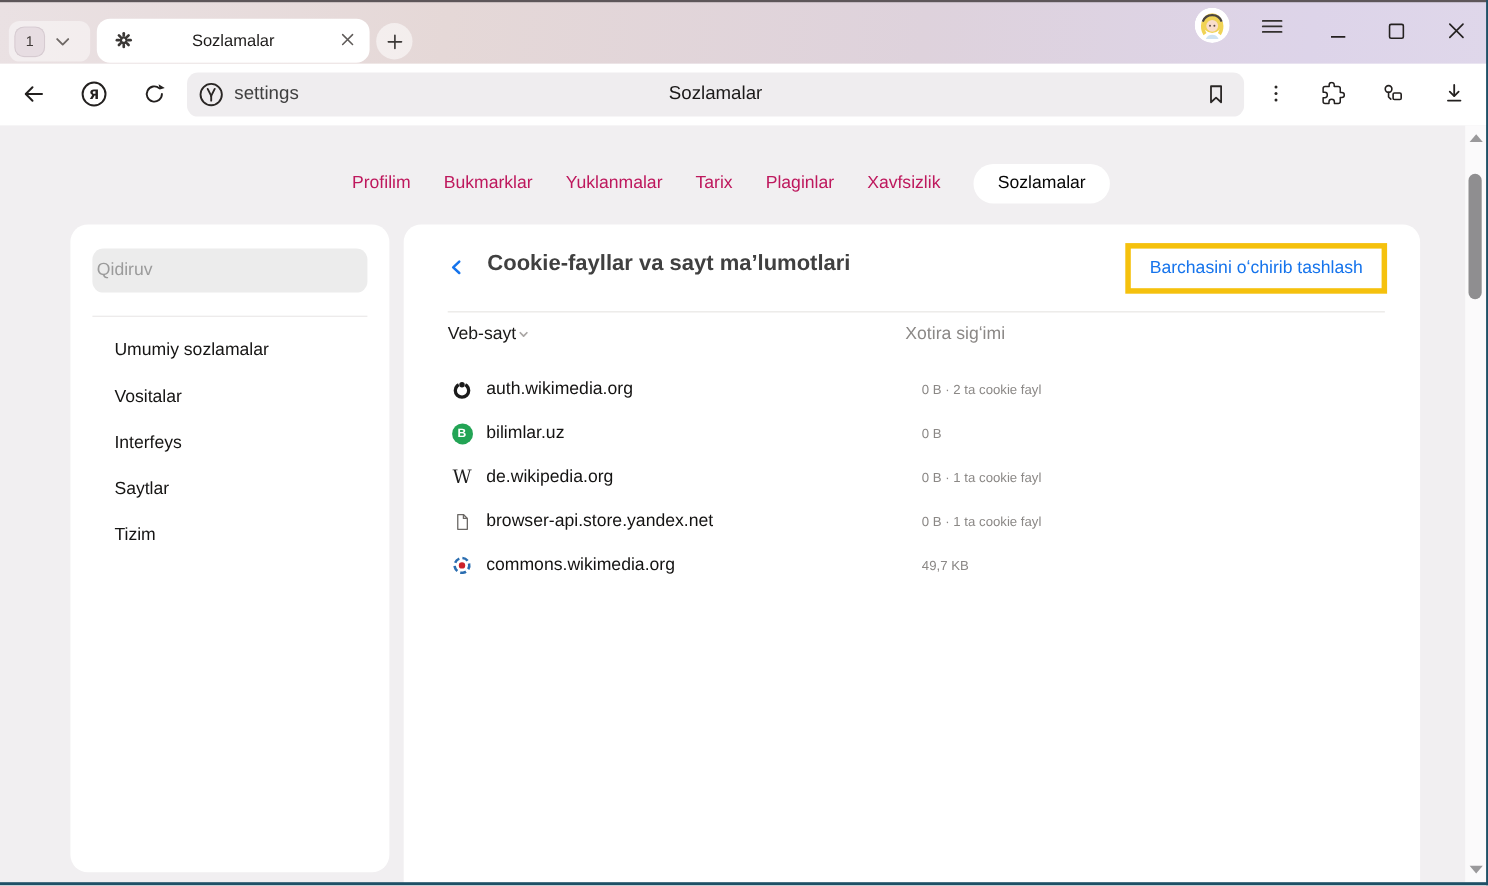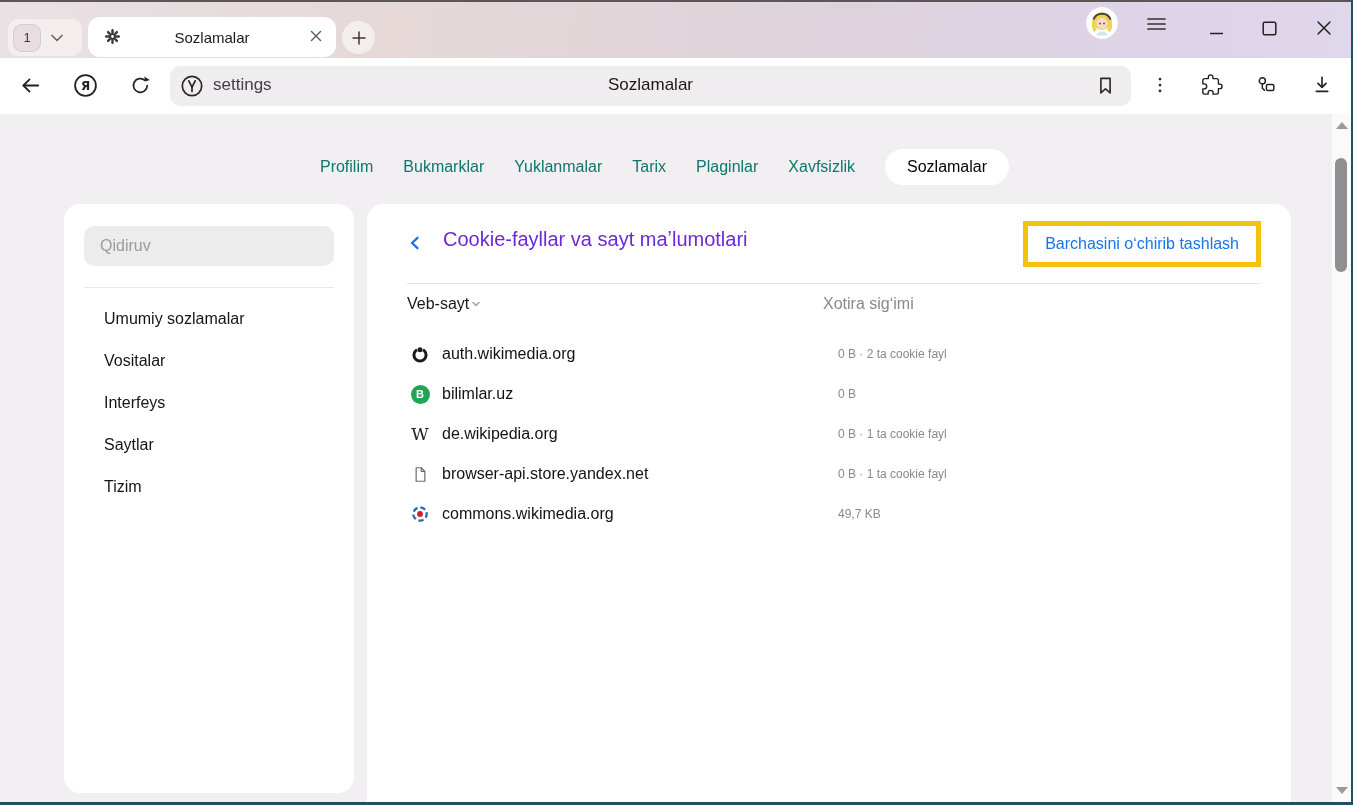--- a/index.html
+++ b/index.html
@@ -42,36 +42,36 @@
   .url-text { position:absolute; left:43px; top:9px; font-size:17px; color:#404040; }
   .bar-title { position:absolute; left:0; right:0; top:9px; text-align:center; font-size:17px; color:#1b1918; font-weight:500; }
   .ic-bookmark { position:absolute; right:14px; top:8px; display:flex; cursor:pointer; }
   .ic-kebab { left:1149px; } .ic-puzzle { left:1201px; } .ic-key { left:1255px; } .ic-dl { left:1311px; }
 
   
   .page { position:absolute; top:114px; left:0; right:0; bottom:0; background:#f1eff1; }
 
   .navtabs { position:absolute; top:34px; left:0; right:60px; height:38px; display:flex;
     justify-content:center; align-items:center; gap:30px; padding-left:36px; }
-  .navtab { font-size:16px; color:#0f766e; cursor:pointer; white-space:nowrap; }
+  .navtab { font-size:16px; color:#be185d; cursor:pointer; white-space:nowrap; }
   .navtab.active { background:#fff; color:#060606; border-radius:20px; padding:9px 22px; }
 
   .sidebar-card { position:absolute; left:64px; top:90px; width:290px; height:589px; background:#fff; border-radius:16px; }
   .search-input { display:block; margin:22px 20px 0; width:250px; height:40px; background:#ececec;
-    border:none; border-radius:10px; padding:0 16px; font-size:16px; font-family:inherit; color:#333; outline:none; }
+    border:none; border-radius:10px; padding:0 4px; font-size:16px; font-family:inherit; color:#333; outline:none; }
   .search-input::placeholder { color:#9b9b9b; }
   .side-divider { margin:21px 20px 0; height:1px; background:#e9e6e6; }
   .side-list { margin-top:10px; list-style:none; }
   .side-item { height:42px; display:flex; align-items:center; padding-left:40px; font-size:16px; color:#161514; cursor:pointer; }
 
   .main-card { position:absolute; left:367px; top:90px; width:924px; height:calc(100% - 90px);
     background:#fff; border-radius:16px 16px 0 0; }
   .card-header { position:relative; height:79px; }
   .hdr-back { position:absolute; left:40px; top:31px; display:flex; cursor:pointer; }
-  .hdr-title { position:absolute; left:76px; top:24px; font-size:20px; font-weight:400; color:#6d28d9; }
+  .hdr-title { position:absolute; left:76px; top:24px; font-size:20px; font-weight:700; color:#404040; }
   .highlight-btn { position:absolute; right:30px; top:17px; height:46px; border:5px solid #f5c10d;
     background:#fff; padding:0 17px; display:flex; align-items:center; font-size:16px; color:#1674ec; cursor:pointer; }
   .main-divider { margin:0 32px 0 40px; height:1px; background:#e6e4e2; }
 
   .table-header { position:relative; height:40px; }
   .th-site { position:absolute; left:40px; top:0; height:40px; display:flex; align-items:center; gap:1px;
     font-size:16px; color:#1a1918; cursor:pointer; }
   .th-size { position:absolute; left:456px; top:0; line-height:40px; font-size:16px; color:#8b8886; }
 
   .rows { margin-top:10px; }

